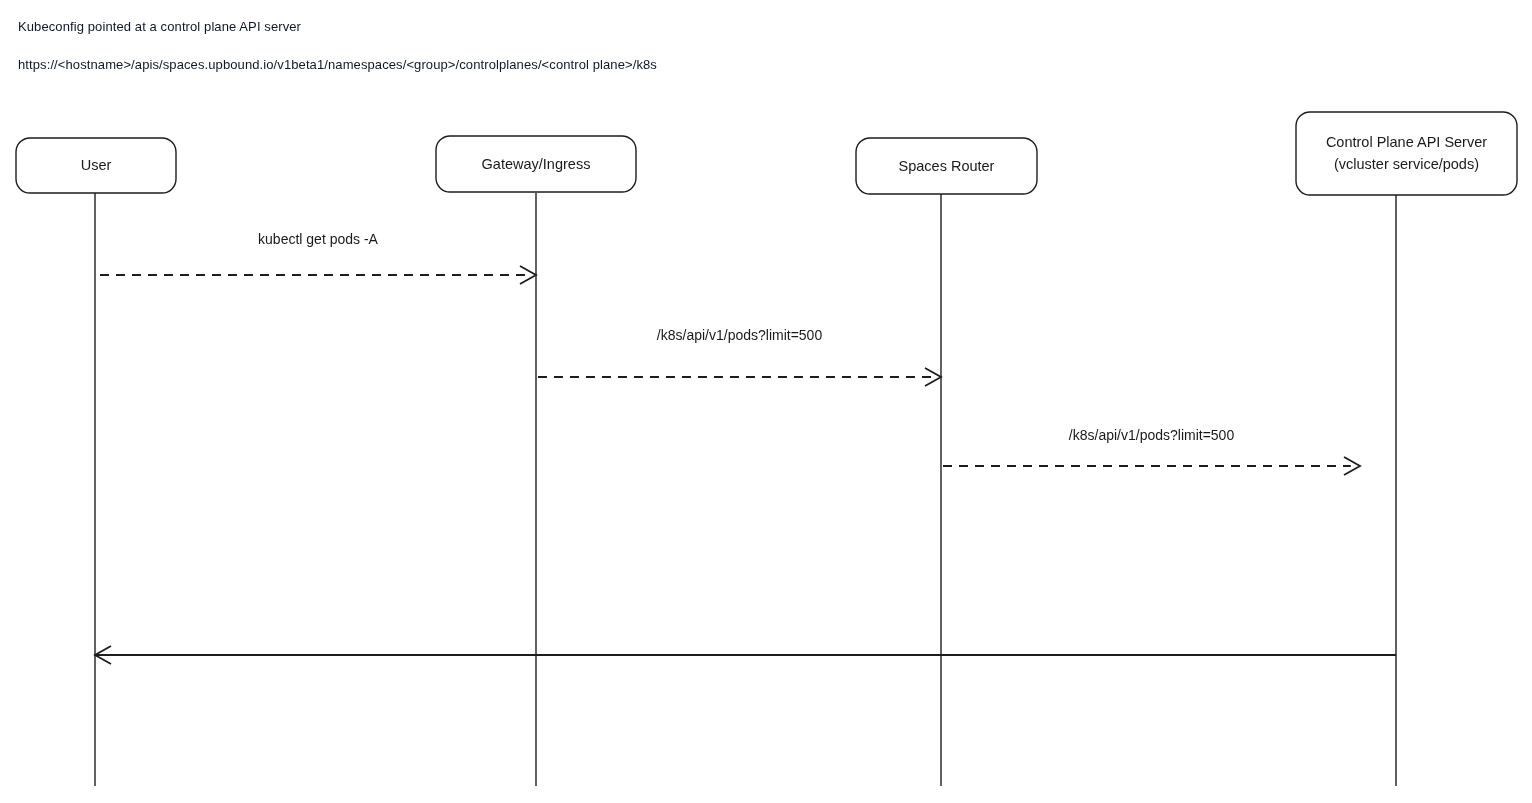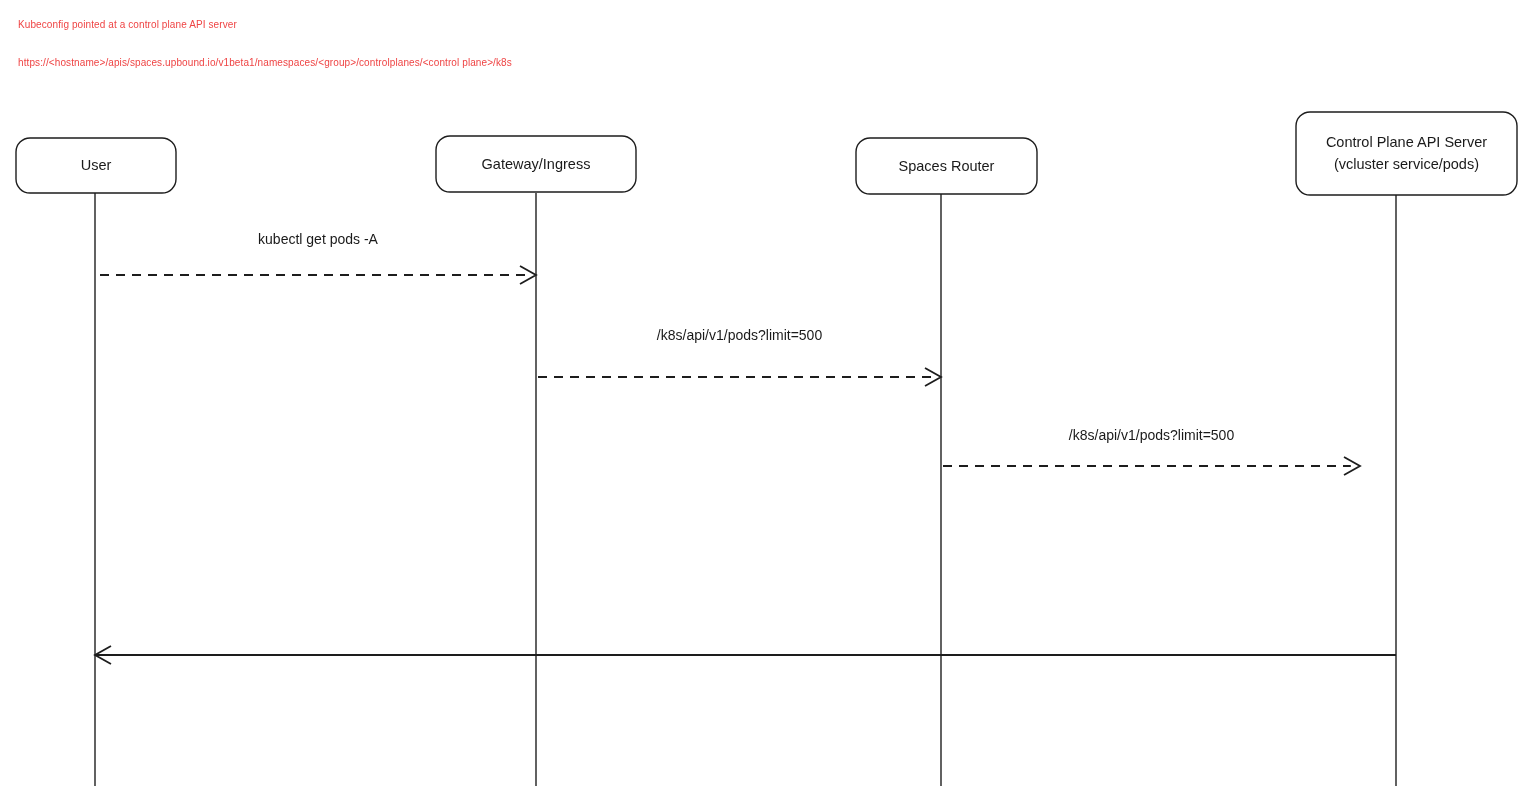--- a/index.html
+++ b/index.html
@@ -12,23 +12,23 @@
     height: 803px;
     position: relative;
     overflow: hidden;
     font-family: "Liberation Sans", sans-serif;
     color: #1a1a1a;
     -webkit-font-smoothing: antialiased;
   }
 
   .note {
     position: absolute;
-    font-size: 10px;
+    font-size: 13px;
     line-height: 1.2;
-    color: #ef4444;
+    color: #0f172a;
     white-space: pre;
     letter-spacing: 0.1px;
   }
   #note-title  { left: 18px; top: 19px; }
   #note-url    { left: 18px; top: 57px; text-align: center; }
 
   .diagram {
     position: absolute;
     left: 0;
     top: 0;

